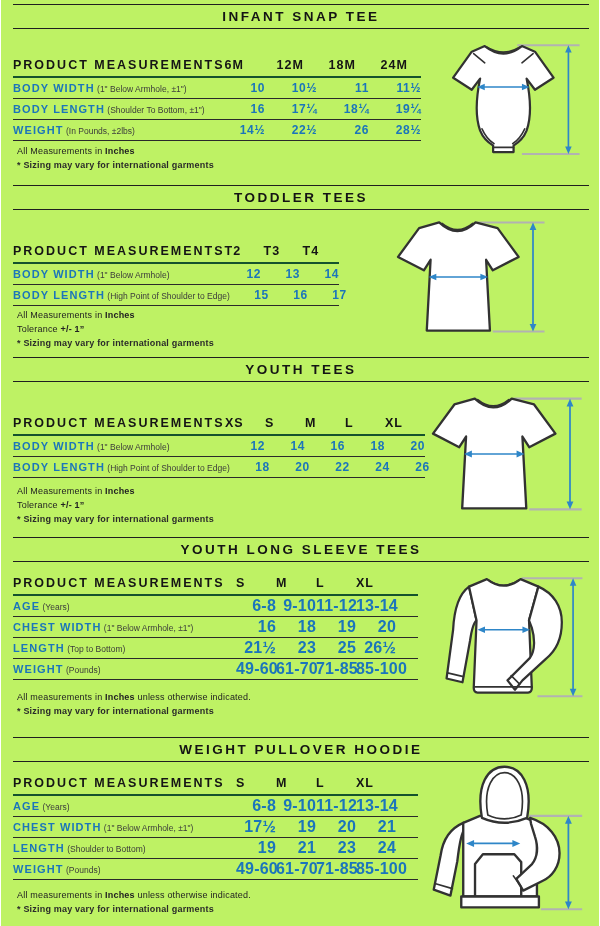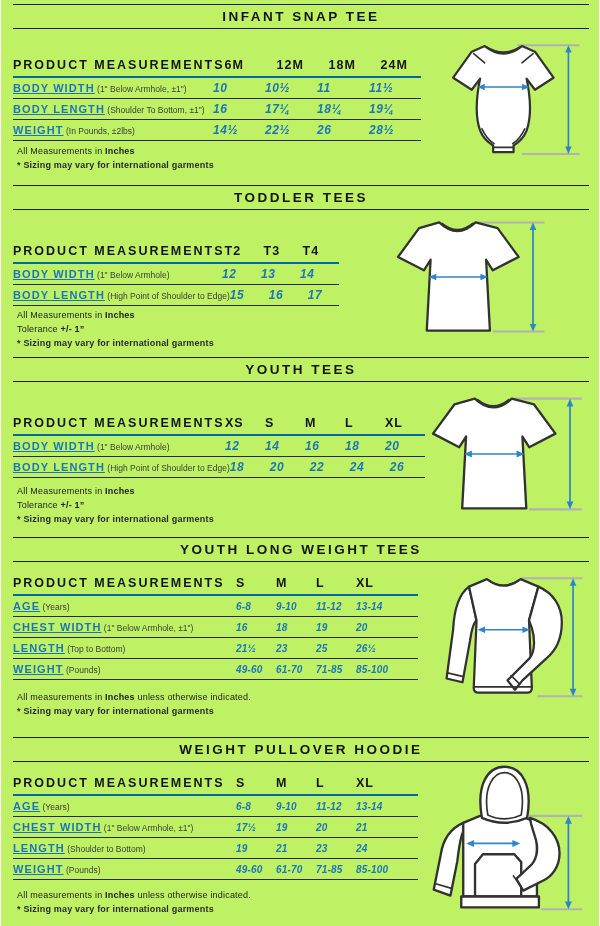--- a/index.html
+++ b/index.html
@@ -19,32 +19,32 @@
   #s0{top:4px} #s1{top:185px} #s2{top:357px} #s3{top:537px} #s4{top:737px}
 
   
   .table { position:absolute; left:12px; }
   #t0{top:54px;  width:408px} 
   #t1{top:240px; width:326px}
   #t2{top:412px; width:412px}
   #t3{top:572px; width:405px}
   #t4{top:772px; width:405px}
   .trow { display:grid; align-items:center; height:21px; border-bottom:1px solid #2a2a2a; }
-  .trow.head { height:24px; border-bottom:2px solid #0369a1; }
+  .trow.head { height:24px; border-bottom:2px solid #14532d; }
   #t0 .trow{grid-template-columns:1fr repeat(4,52px)}
   #t1 .trow{grid-template-columns:1fr repeat(3,39px)}
   #t2 .trow{grid-template-columns:1fr repeat(5,40px)}
   #t3 .trow,#t4 .trow{grid-template-columns:1fr repeat(4,40px); padding-right:22px}
   .hlabel { font-weight:bold; font-size:12.5px; letter-spacing:2px; color:#151515; white-space:nowrap; }
   .hcol   { font-weight:bold; font-size:12.5px; text-align:left; letter-spacing:1px; color:#151515; }
   .rlabel { font-size:11px; white-space:nowrap; overflow:visible; }
-  .lname  { color:#1b75bb; font-weight:bold; letter-spacing:1.1px;text-decoration:underline; }
+  .lname  { color:#1b75bb; font-weight:bold; letter-spacing:1.1px; }
   .lnote  { font-size:8.5px; color:#3b3b3b; letter-spacing:0; font-weight:normal; }
-  .val    { color:#1b75bb; font-weight:bold; font-size:12px; text-align:left; letter-spacing:0.6px; white-space:nowrap;font-style:italic; }
-  #t3 .val,#t4 .val { font-size:10px; letter-spacing:0.2px; }
+  .val    { color:#1b75bb; font-weight:bold; font-size:12px; text-align:right; letter-spacing:0.6px; white-space:nowrap; }
+  #t3 .val,#t4 .val { font-size:16px; letter-spacing:0.2px; }
 
   
   .notes { position:absolute; left:16px; width:400px; }
   #n0{top:144px} #n1{top:308px} #n2{top:484px} #n3{top:690px} #n4{top:888px}
   .notes p { font-size:9px; line-height:14px; color:#222; letter-spacing:0.2px; }
   .notes .b { font-weight:bold; }
   .notes .i { font-weight:bold; color:#2a2a2a; }
 
   
   .illus { position:absolute; }
@@ -74,21 +74,21 @@
     <h2>YOUTH TEES</h2>
     <div class="rule"></div>
   </div>
   <div class="titlebar" id="s1">
     <div class="rule"></div>
     <h2>TODDLER TEES</h2>
     <div class="rule"></div>
   </div>
   <div class="titlebar" id="s3">
     <div class="rule"></div>
-    <h2>YOUTH LONG WEIGHT TEES</h2>
+    <h2>YOUTH LONG SLEEVE TEES</h2>
     <div class="rule"></div>
   </div>
   <div class="titlebar" id="s4">
     <div class="rule"></div>
     <h2>WEIGHT PULLOVER HOODIE</h2>
     <div class="rule"></div>
   </div>
 
   <div class="table" id="t0">
       <div class="trow head">

